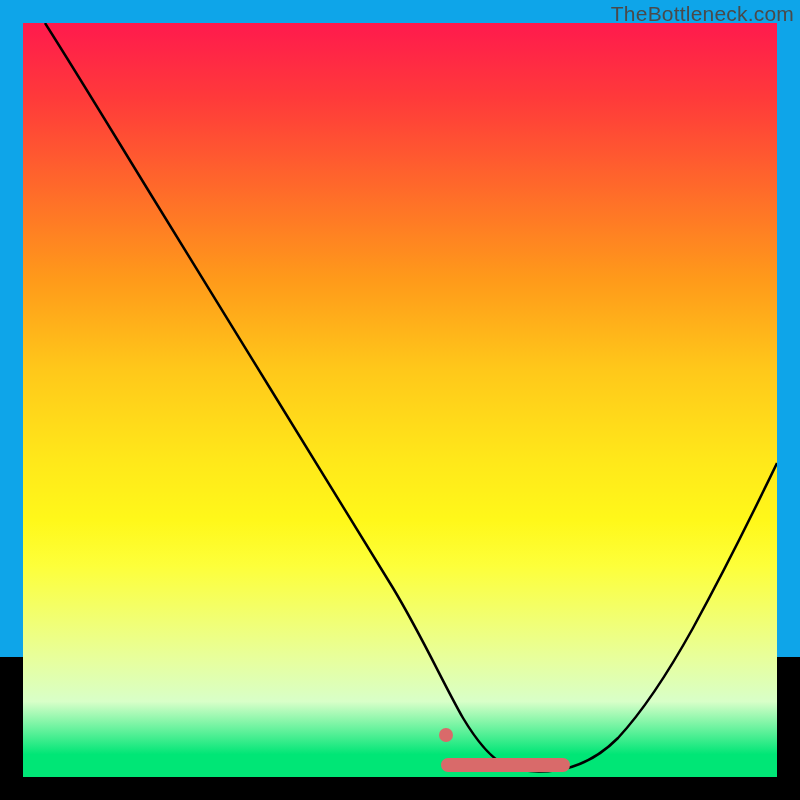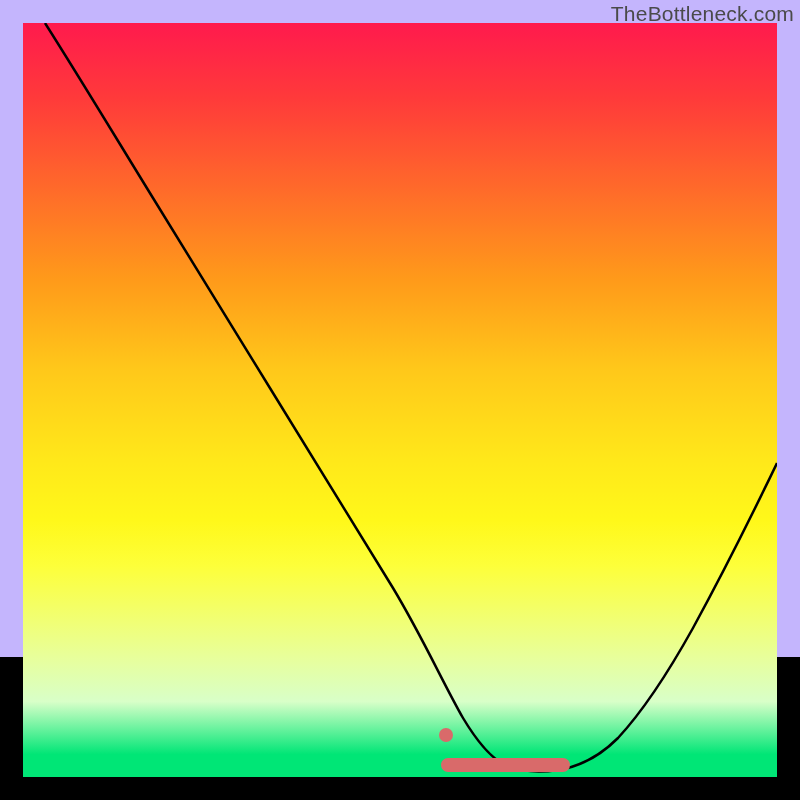--- a/index.html
+++ b/index.html
@@ -10,21 +10,21 @@
     background: #000;
     overflow: hidden;
     font-family: Arial, Helvetica, sans-serif;
   }
   .frame {
     position: absolute;
     left: 0;
     top: 0;
     width: 800px;
     height: 657px;
-    background: #c4b5fd;
+    background: #0ea5e9;
   }
   .plot {
     position: absolute;
     left: 23px;
     top: 23px;
     width: 754px;
     height: 754px;
     background: linear-gradient(to bottom,
       #ff1a4d 0%,
       #ff3a3a 10%,

